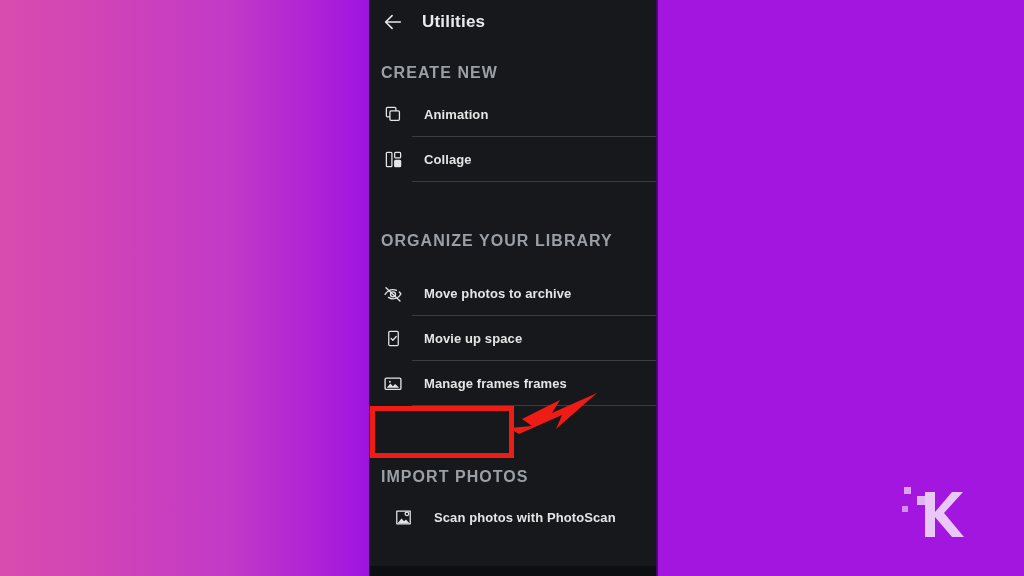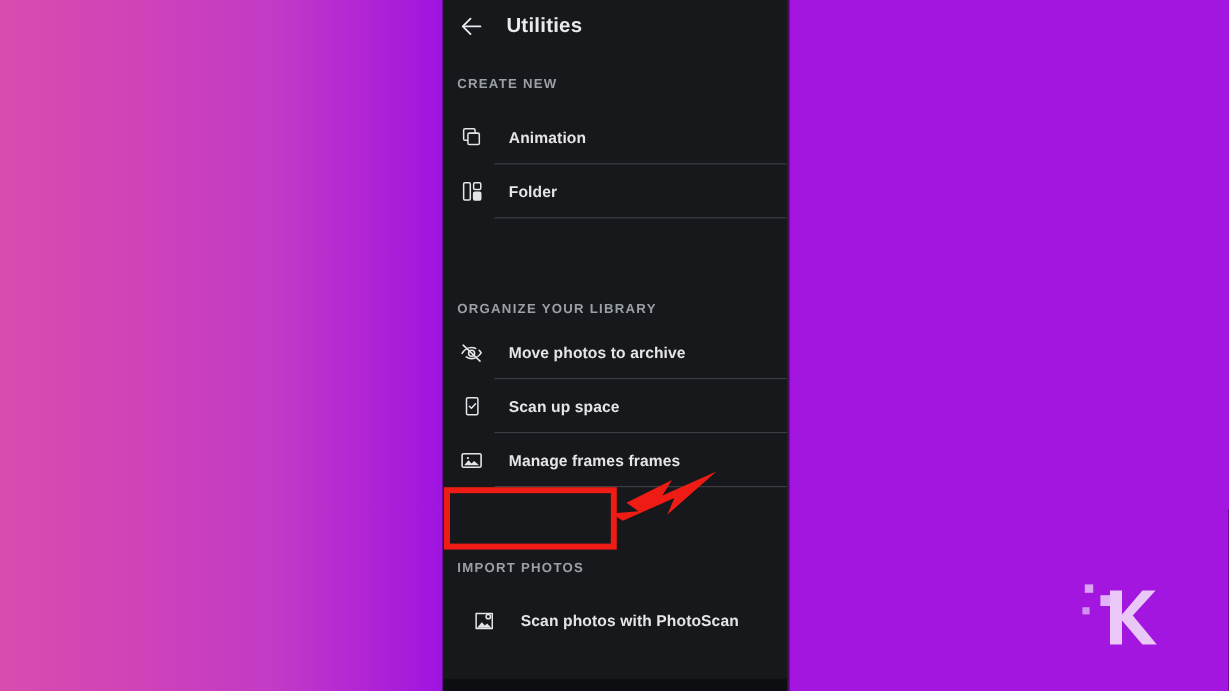--- a/index.html
+++ b/index.html
@@ -70,21 +70,21 @@
   .title {
     color: #e8eaed;
     font-size: 17px;
     letter-spacing: 0.2px;
     margin-left: 9px;
   }
 
   
   .section-header {
     color: #9aa0a6;
-    font-size: 11px;
+    font-size: 16px;
     letter-spacing: 1.05px;
     padding-left: 12px;
     text-transform: uppercase;
   }
 
   .menu-item {
     position: relative;
     display: flex;
     align-items: center;
     height: 45px;
@@ -113,21 +113,21 @@
     right: 0;
     bottom: 0;
     height: 1px;
     background: #3a3d42;
   }
 
   
   .grp-create-header { position: absolute; left: 0; top: 64px; }
   .grp-create-items  { position: absolute; left: 0; top: 92px; width: 100%; }
 
-  .grp-organize-header { position: absolute; left: 0; top: 252px; }
+  .grp-organize-header { position: absolute; left: 0; top: 232px; }
   .grp-organize-items  { position: absolute; left: 0; top: 271px; width: 100%; }
 
   .grp-import-header { position: absolute; left: 0; top: 468px; }
   .grp-import-items  { position: absolute; left: 0; top: 495px; width: 100%; padding-left: 10px; }
 
   
   .hl-box {
     position: absolute;
     left: 370px;
     top: 406px;
@@ -197,21 +197,21 @@
       </div>
 
       <div class="menu-item">
         <span class="menu-icon">
           <svg width="19" height="19" viewBox="0 0 24 24" fill="none" stroke="#e3e5e8" stroke-width="1.6">
             <rect x="3" y="3" width="7" height="18" rx="1.2"></rect>
             <rect x="13.5" y="3" width="7.5" height="7" rx="1.2"></rect>
             <rect x="13.5" y="13" width="7.5" height="8" rx="1.2" fill="#e3e5e8"></rect>
           </svg>
         </span>
-        <span class="menu-label">Folder</span>
+        <span class="menu-label">Collage</span>
         <span class="divider"></span>
       </div>
 
 
     </div>
 
     <div class="grp-organize-header">
       <div class="section-header">ORGANIZE YOUR LIBRARY</div>
     </div>
 
@@ -230,21 +230,21 @@
         <span class="divider"></span>
       </div>
 
       <div class="menu-item">
         <span class="menu-icon">
           <svg width="19" height="19" viewBox="0 0 24 24" fill="none" stroke="#e3e5e8" stroke-width="1.6" stroke-linecap="round" stroke-linejoin="round">
             <path d="M16.5 3H7.5a1.5 1.5 0 0 0-1.5 1.5v15A1.5 1.5 0 0 0 7.5 21h9a1.5 1.5 0 0 0 1.5-1.5v-15A1.5 1.5 0 0 0 16.5 3z"></path>
             <polyline points="9,12 11.2,14.2 15.5,9.5"></polyline>
           </svg>
         </span>
-        <span class="menu-label">Scan up space</span>
+        <span class="menu-label">Movie up space</span>
         <span class="divider"></span>
       </div>
 
       <div class="menu-item">
         <span class="menu-icon">
           <svg width="20" height="20" viewBox="0 0 24 24" fill="none" stroke="#e3e5e8" stroke-width="1.6" stroke-linejoin="round">
             <rect x="2.5" y="5" width="19" height="13.5" rx="1.5"></rect>
             <path d="M4.5 16.5l4.4-5 3 3.2 2.6-2.6 5 4.4z" fill="#e3e5e8" stroke="none"></path>
             <circle cx="8.3" cy="9.3" r="1.1" fill="#e3e5e8" stroke="none"></circle>
           </svg>

